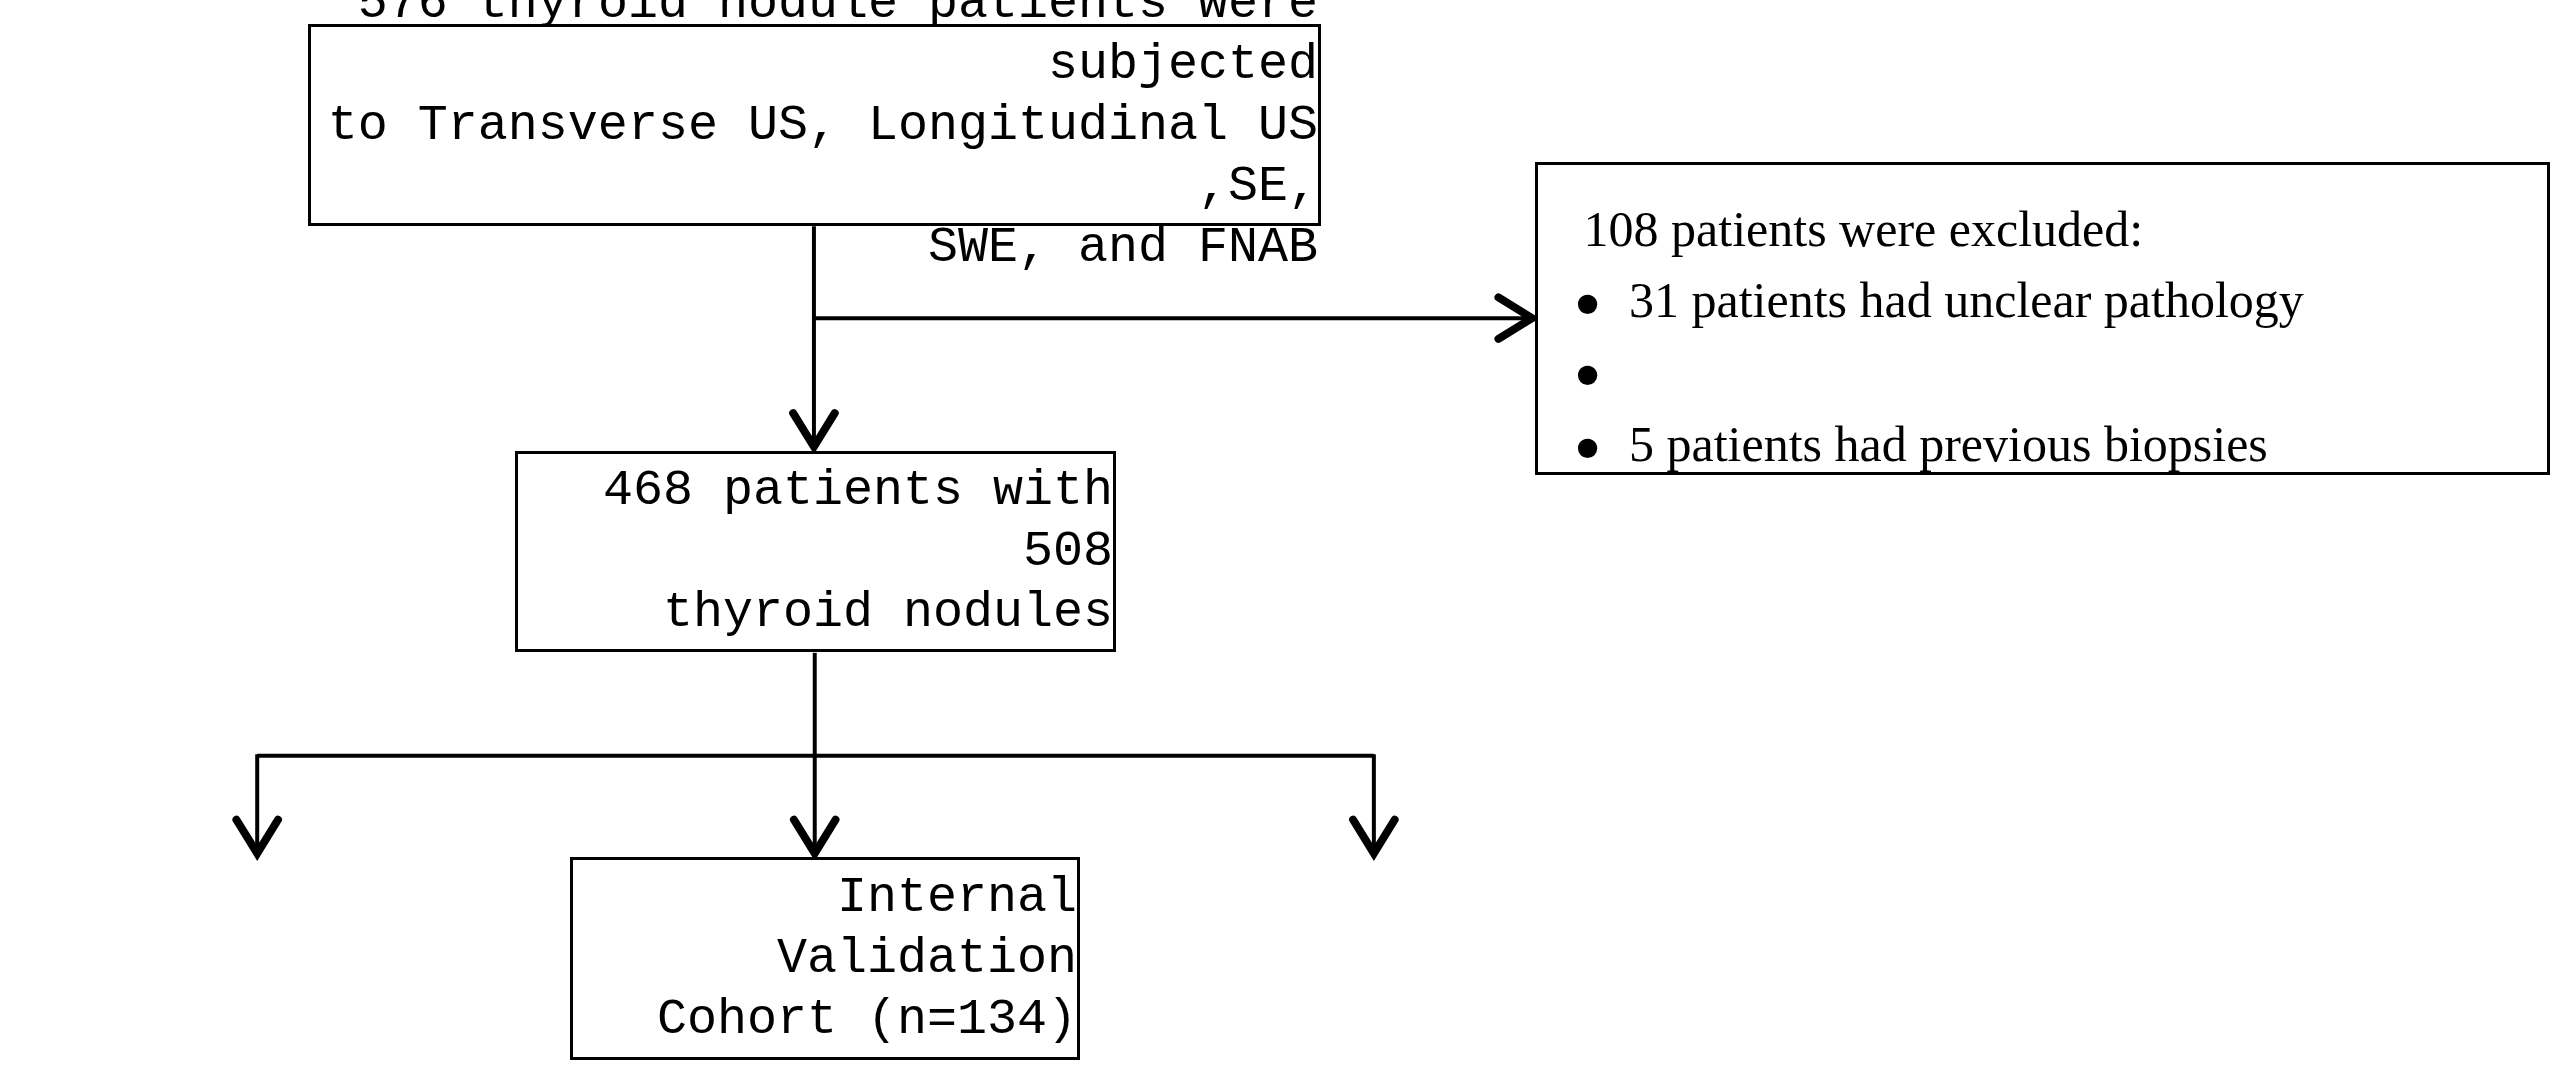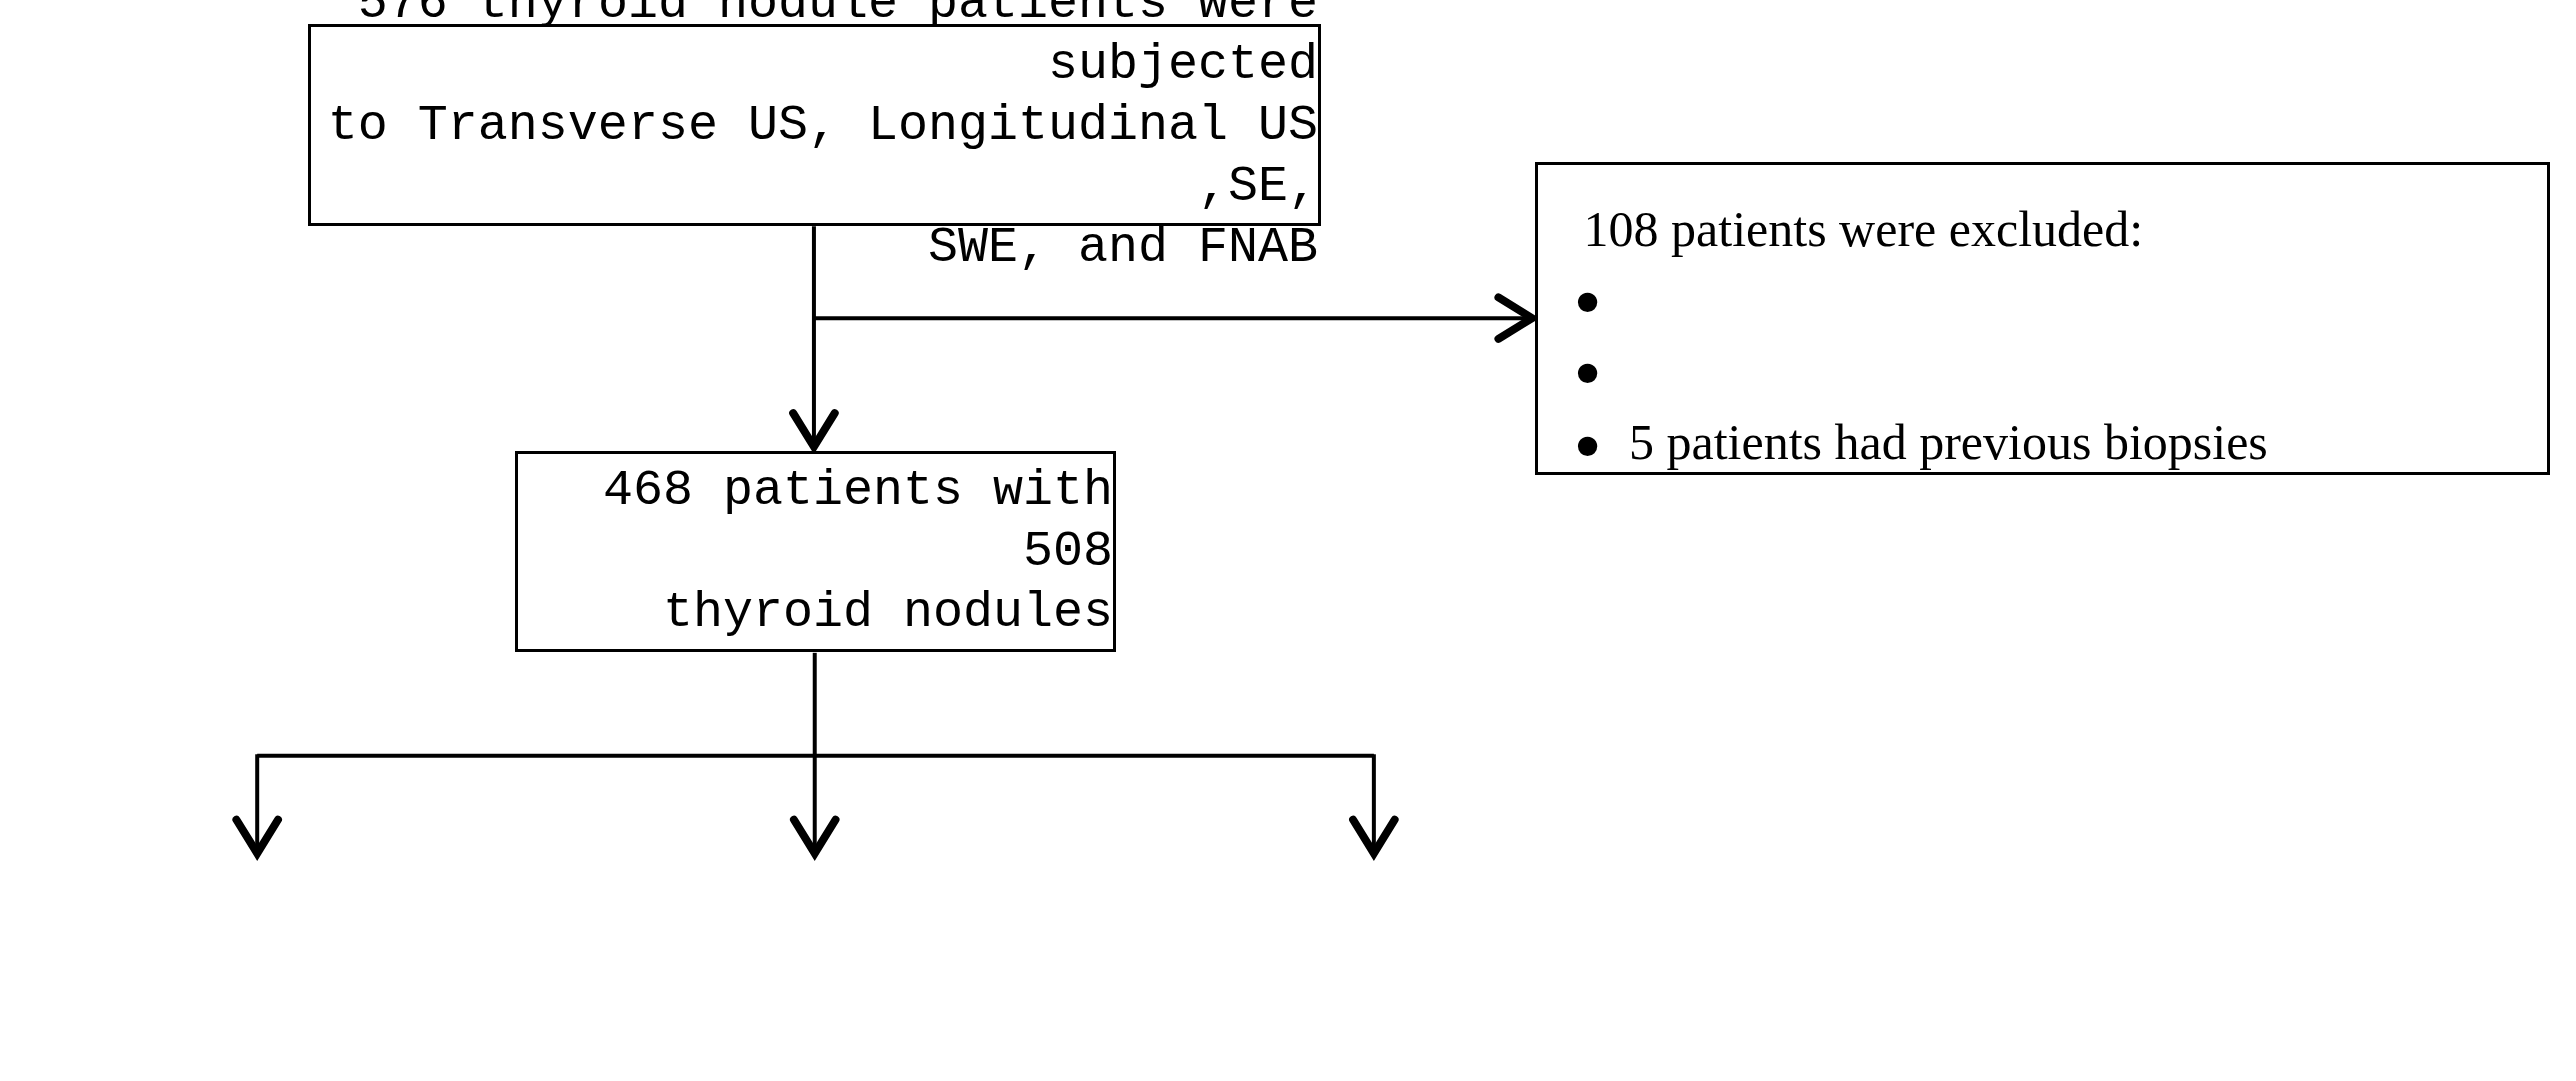--- a/index.html
+++ b/index.html
@@ -102,32 +102,37 @@
   <div class="fbox" style="left:308px; top:24px; width:1013px; height:202px;">
     <div class="btext">576 thyroid nodule patients were subjected
 to Transverse US, Longitudinal US ,SE,
 SWE, and FNAB</div>
   </div>
 
   <div class="fbox" id="excluded-box" style="left:1535px; top:162px; width:1015px; height:313px;gap:7px;">
     <div class="exc-title">108 patients were excluded:</div>
     <div class="exc-item">
       <span class="bullet">●</span>
+      <span>31 patients had unclear pathology</span>
     </div>
     <div class="exc-item">
       <span class="bullet">●</span>
     </div>
     <div class="exc-item">
       <span class="bullet">●</span>
       <span>5 patients had previous biopsies</span>
     </div>
   </div>
 
   <div class="fbox" style="left:515px; top:451px; width:601px; height:201px;">
     <div class="btext">468 patients with 508
 thyroid nodules</div>
   </div>
 
 
+  <div class="fbox" style="left:570px; top:857px; width:510px; height:203px;">
+    <div class="btext">Internal Validation
+Cohort (n=134)</div>
+  </div>
 
 
 </div>
 
 
 </body></html>

